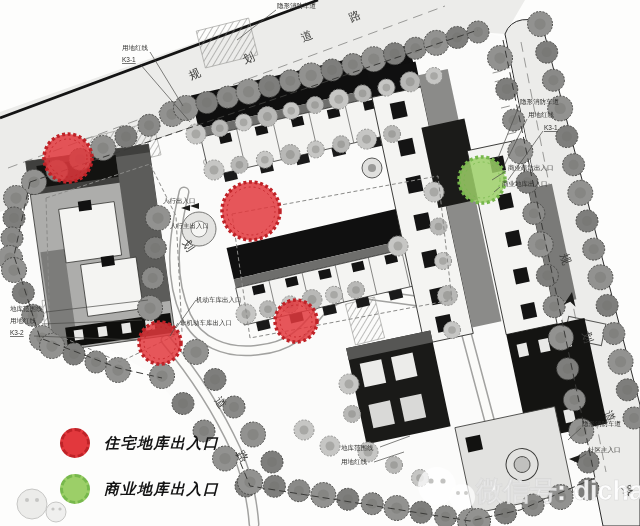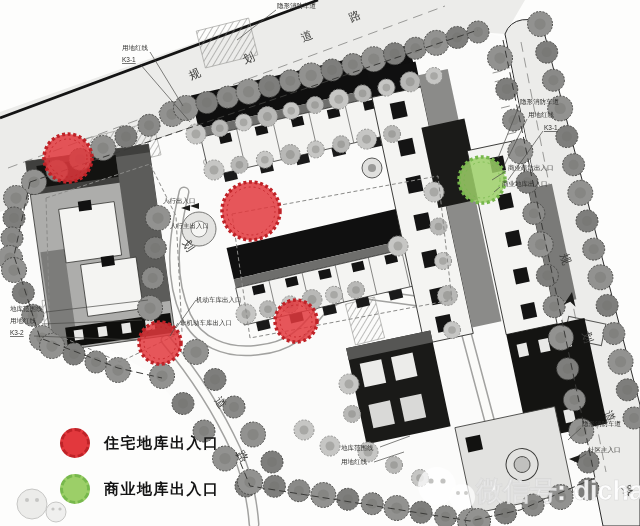--- a/index.html
+++ b/index.html
@@ -1,20 +1,20 @@
 <!DOCTYPE html>
 <html><head>
 <meta charset="utf-8">
 <style>
   html,body{margin:0;padding:0;background:#ffffff;}
   .stage{position:relative;width:640px;height:526px;overflow:hidden;background:#ffffff;
          font-family:"Liberation Sans", sans-serif;}
   .stage svg{position:absolute;left:0;top:0;}
   .legend{position:absolute;left:60px;top:428px;display:flex;flex-direction:column;gap:16px;z-index:5;}
-  .legend-row{display:flex;align-items:center;gap:14px;}
+  .legend-row{display:flex;align-items:center;gap:14px;font-style:italic;}
   .legend-dot{width:30px;height:30px;border-radius:50%;box-sizing:border-box;border:3px dashed #999;}
   .legend-label{font-size:15px;font-weight:700;color:#141414;letter-spacing:1.5px;}
 </style>
 </head>
 <body>
 
 <div class="stage">
 
 <svg id="plan" width="640" height="526" viewBox="0 0 640 526">
   <defs>

